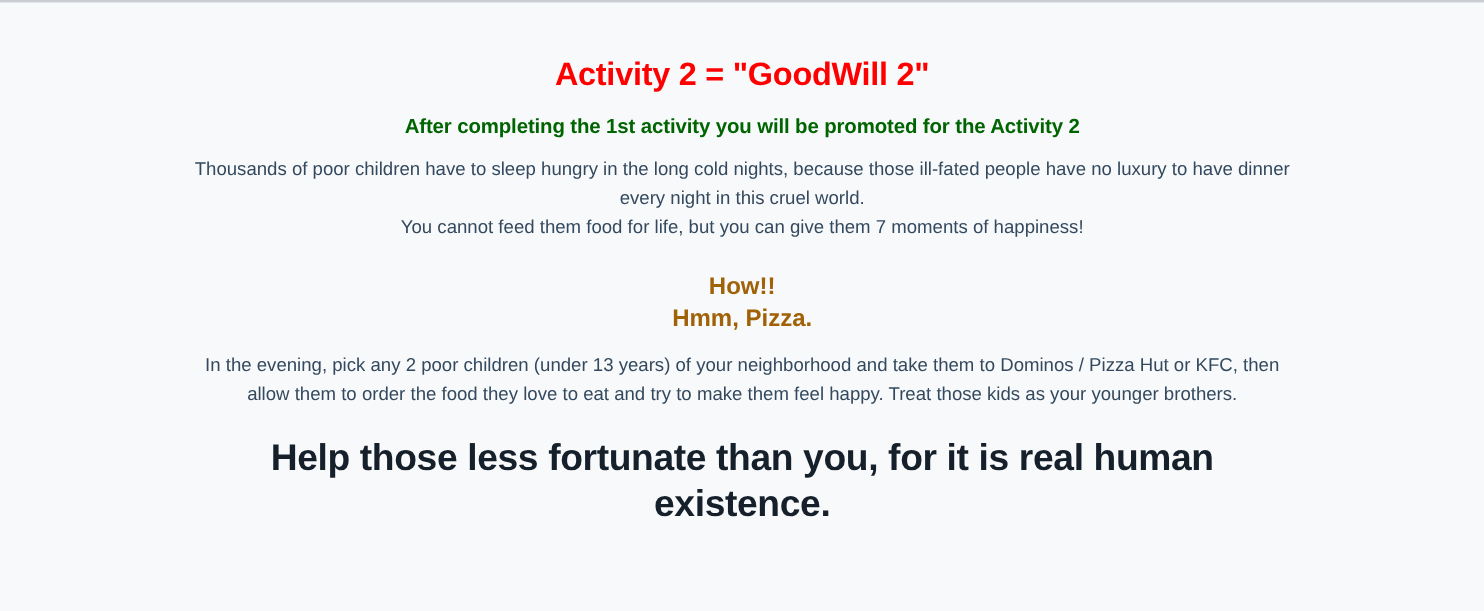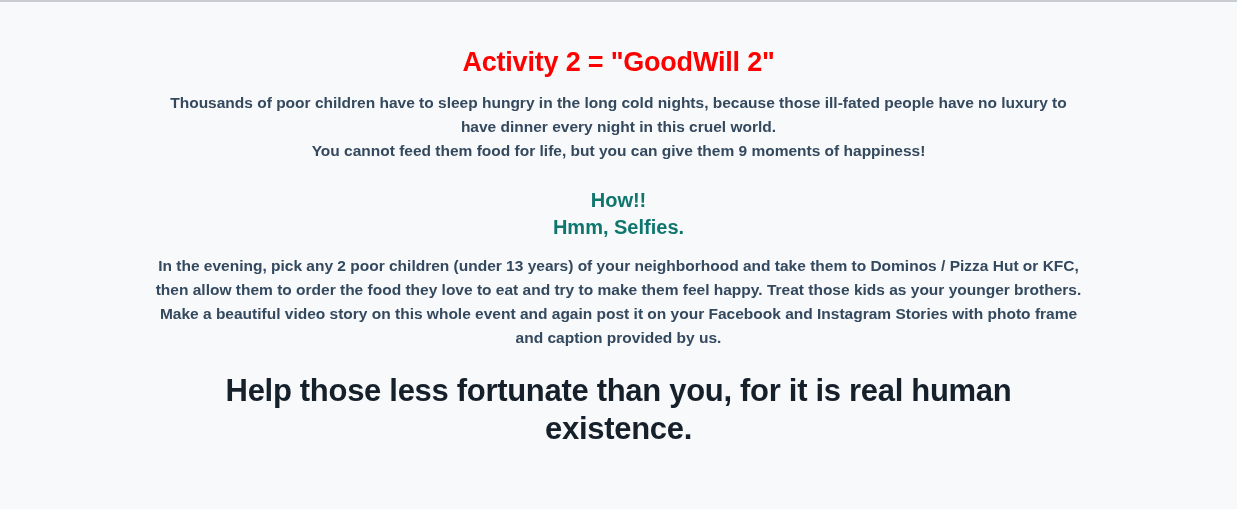--- a/index.html
+++ b/index.html
@@ -46,27 +46,27 @@
     margin: 0;
     padding-top: 17px;
     letter-spacing: -0.1px;
   }
 
   .body-block {
     color: #34495e;
     font-size: 15.5px;
     line-height: 24px;
     margin: 0;
-    font-weight: bold;
+    font-weight: normal;
   }
   .block-1 { padding-top: 13px; }
   .block-2 { padding-top: 13px; }
 
   .how-heading {
-    color: #0f766e;
+    color: #a16207;
     font-size: 20px;
     font-weight: bold;
     line-height: 27px;
     margin: 0;
     padding-top: 24px;
   }
   .how-heading.second {
     padding-top: 0;
   }
 
@@ -81,30 +81,30 @@
   }
 </style>
 </head>
 <body>
 
 <div class="page">
   <div class="content">
 
     <h1 class="title">Activity 2 = "GoodWill 2"</h1>
 
+    <h2 class="subtitle">After completing the 1st activity you will be promoted for the Activity 2</h2>
 
     <div class="body-block block-1">
       <div>Thousands of poor children have to sleep hungry in the long cold nights, because those ill-fated people have no luxury to have dinner every night in this cruel world.</div>
-      <div>You cannot feed them food for life, but you can give them 9 moments of happiness!</div>
+      <div>You cannot feed them food for life, but you can give them 7 moments of happiness!</div>
     </div>
 
     <div class="how-heading">How!!</div>
-    <div class="how-heading second">Hmm, Selfies.</div>
+    <div class="how-heading second">Hmm, Pizza.</div>
 
     <div class="body-block block-2">
       <div>In the evening, pick any 2 poor children (under 13 years) of your neighborhood and take them to Dominos / Pizza Hut or KFC, then allow them to order the food they love to eat and try to make them feel happy. Treat those kids as your younger brothers.</div>
-      <div>Make a beautiful video story on this whole event and again post it on your Facebook and Instagram Stories with photo frame and caption provided by us.</div>
     </div>
 
     <div class="closing">Help those less fortunate than you, for it is real human existence.</div>
 
   </div>
 </div>
 
 </body></html>

